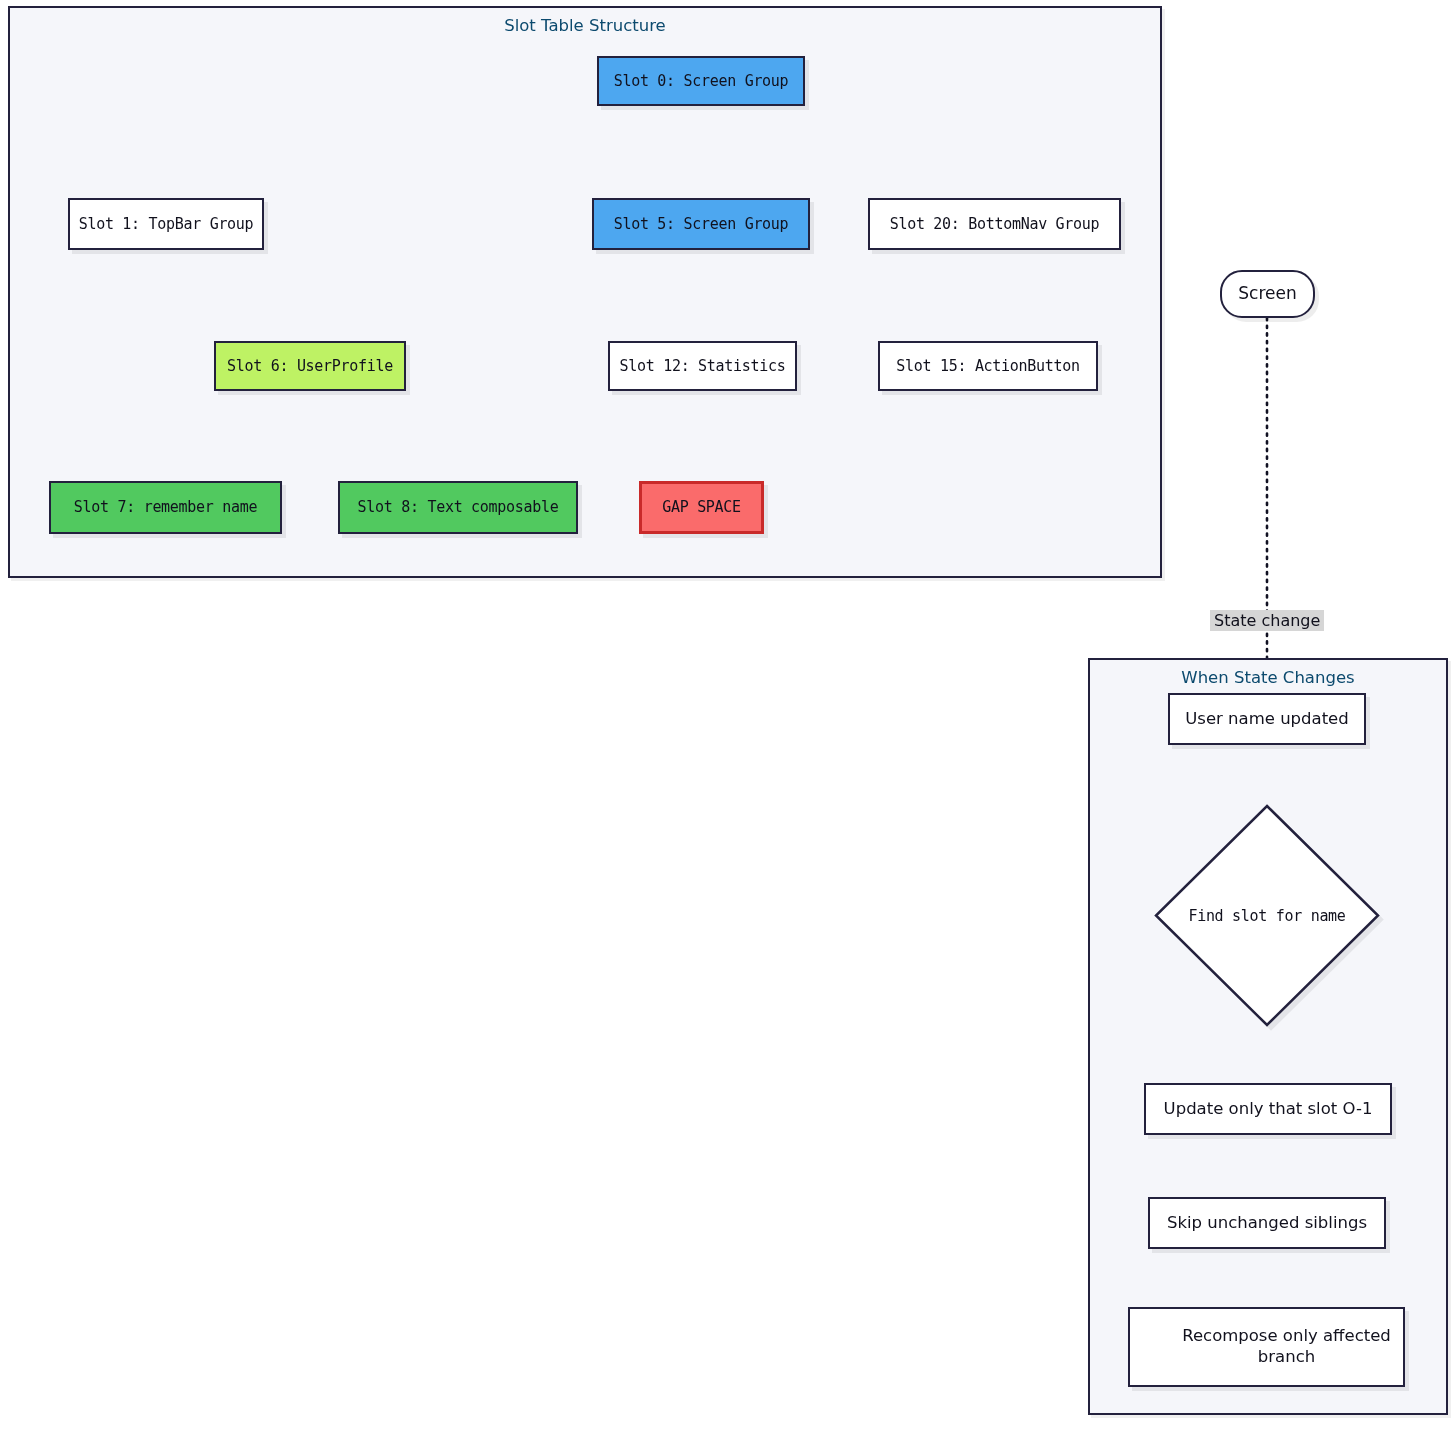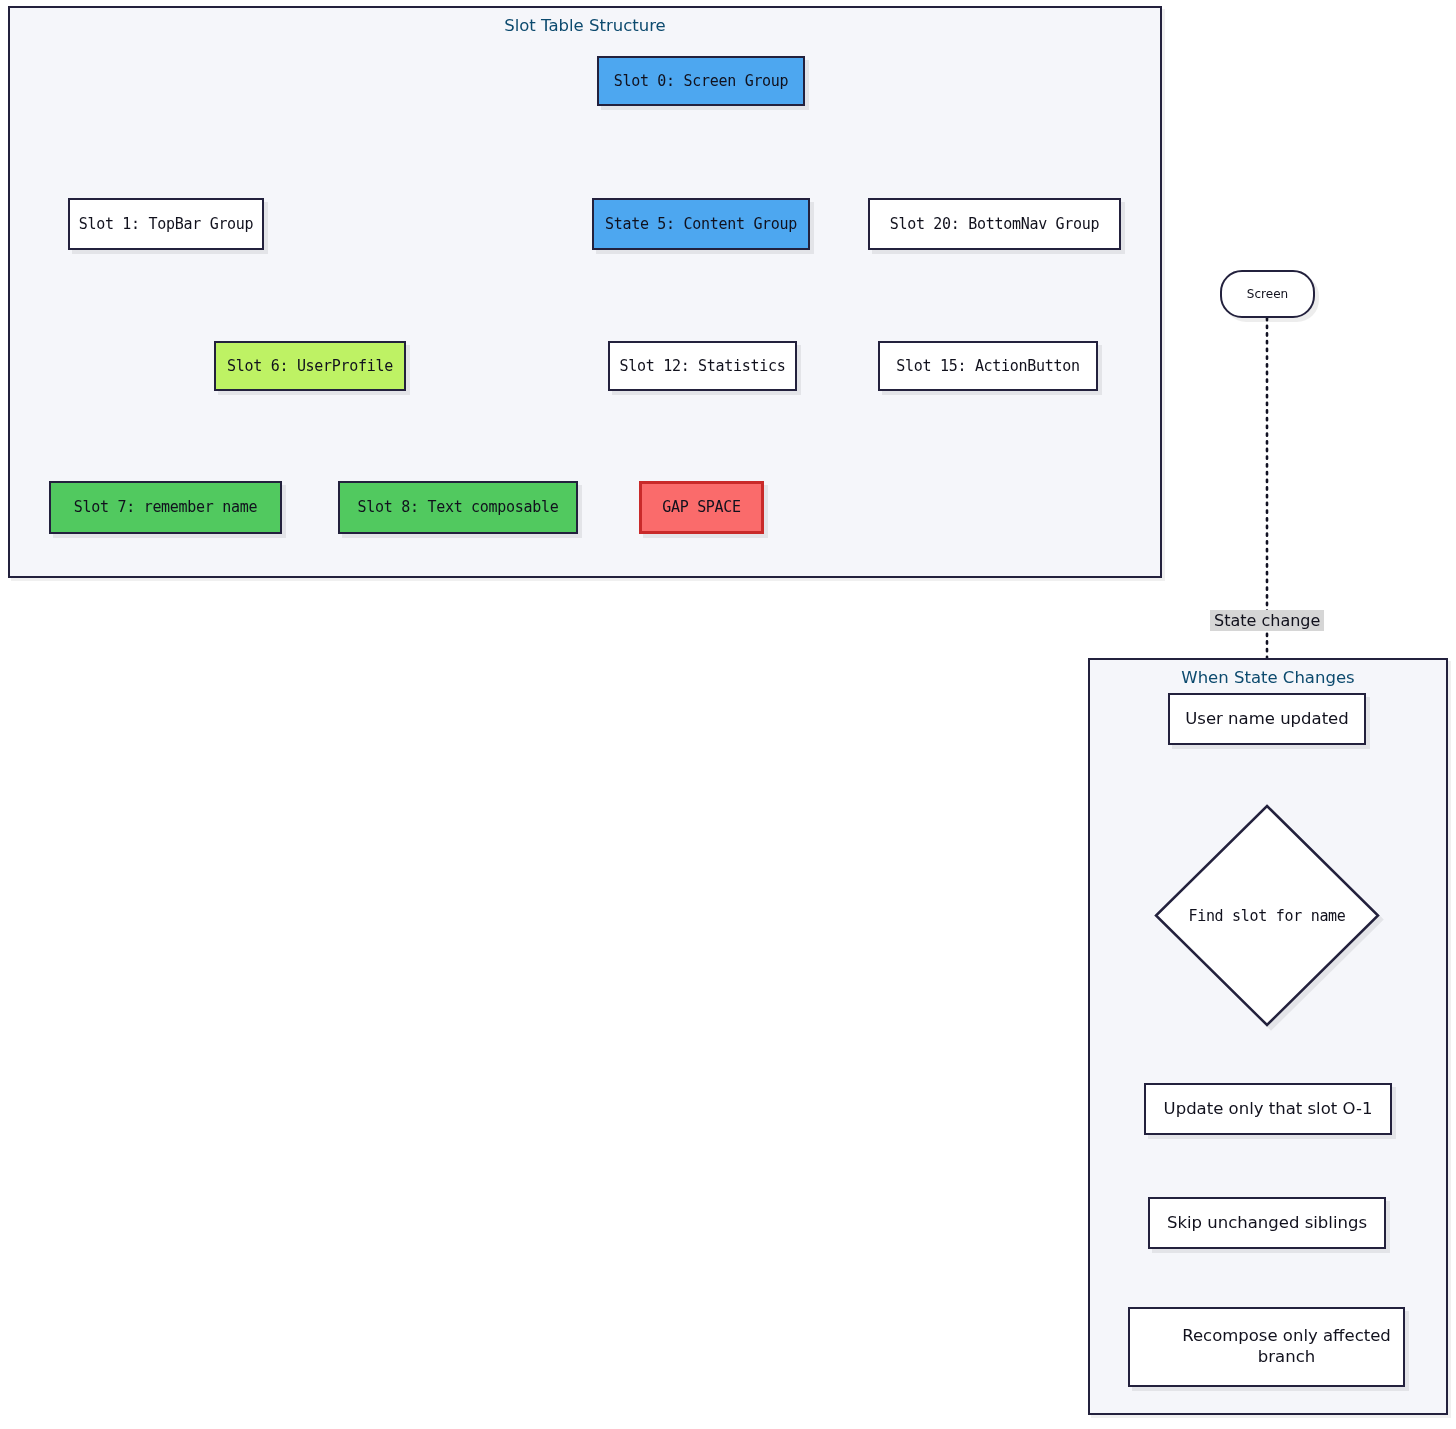--- a/index.html
+++ b/index.html
@@ -159,21 +159,21 @@
 
   <div class="node mono blue" style="left:597px; top:56px; width:208px; height:50px;">
     <span>Slot 0: Screen Group</span>
   </div>
 
   <div class="node mono" style="left:68px; top:198px; width:196px; height:52px;">
     <span>Slot 1: TopBar Group</span>
   </div>
 
   <div class="node mono blue" style="left:592px; top:198px; width:218px; height:52px;">
-    <span>State 5: Content Group</span>
+    <span>Slot 5: Screen Group</span>
   </div>
 
   <div class="node mono" style="left:868px; top:198px; width:253px; height:52px;">
     <span>Slot 20: BottomNav Group</span>
   </div>
 
   <div class="node mono yellow" style="left:214px; top:341px; width:192px; height:50px;">
     <span>Slot 6: UserProfile</span>
   </div>
 
@@ -190,21 +190,21 @@
   </div>
 
   <div class="node mono green" style="left:338px; top:481px; width:240px; height:53px;">
     <span>Slot 8: Text composable</span>
   </div>
 
   <div class="node mono red" style="left:639px; top:481px; width:125px; height:53px;">
     <span>GAP SPACE</span>
   </div>
 
-  <div class="node" style="left:1220px; top:270px; width:95px; height:48px; font-family:'DejaVu Sans', sans-serif; font-size:12px;border-radius:22px;">
+  <div class="node" style="left:1220px; top:270px; width:95px; height:48px; font-family:'DejaVu Sans', sans-serif; font-size:17px;border-radius:22px;">
     <span>Screen</span>
   </div>
 
   <div class="edge-label" style="left:1210px; top:610px;">
     <span>State change</span>
   </div>
 
   <div class="cluster" style="left:1088px; top:658px; width:360px; height:757px;">
     <div class="cluster-title">When State Changes</div>
   </div>

